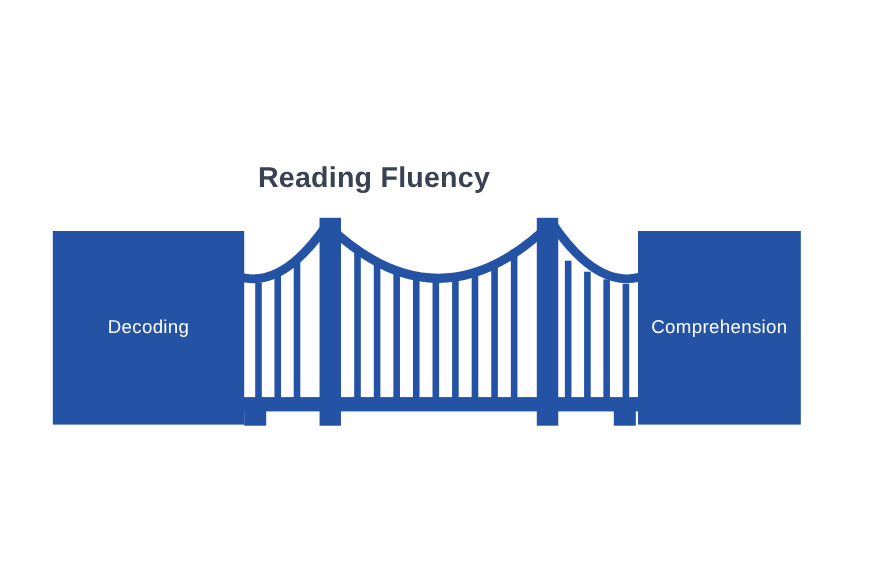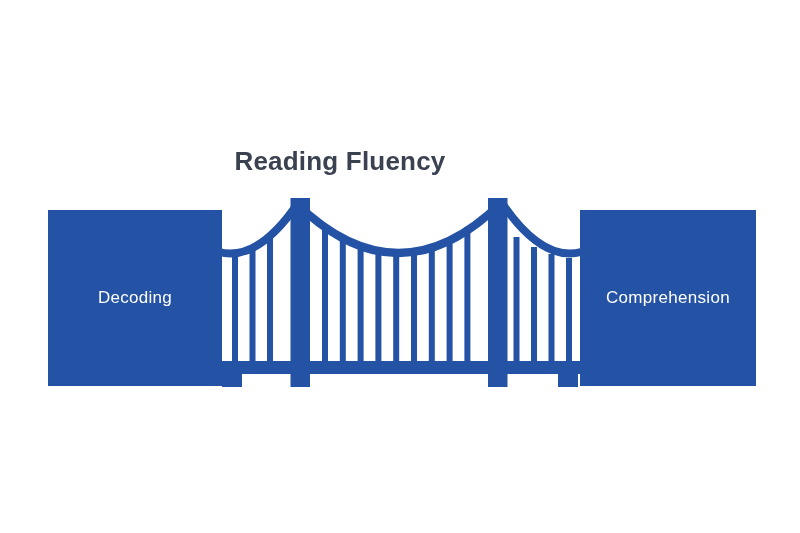--- a/index.html
+++ b/index.html
@@ -36,21 +36,21 @@
   .node {
     position: absolute;
     top: 210px;
     height: 176px;
     background: var(--primary-blue, #2452A4);
     display: flex;
     align-items: center;
     justify-content: center;
   }
   .node-left  { left: 48px;  width: 174px; text-align: center; }
-  .node-right { left: 580px; width: 176px; }
+  .node-right { left: 580px; width: 148px; }
   .node-label {
     color: var(--node-text, #FFFFFF);
     font-size: 17px;
     font-weight: 500;
     letter-spacing: 0.3px;
   }
   .blue-fill   { fill: var(--primary-blue, #2452A4); }
   .blue-stroke { stroke: var(--primary-blue, #2452A4); fill: none; stroke-width: 8; }
 </style>
 </head>

